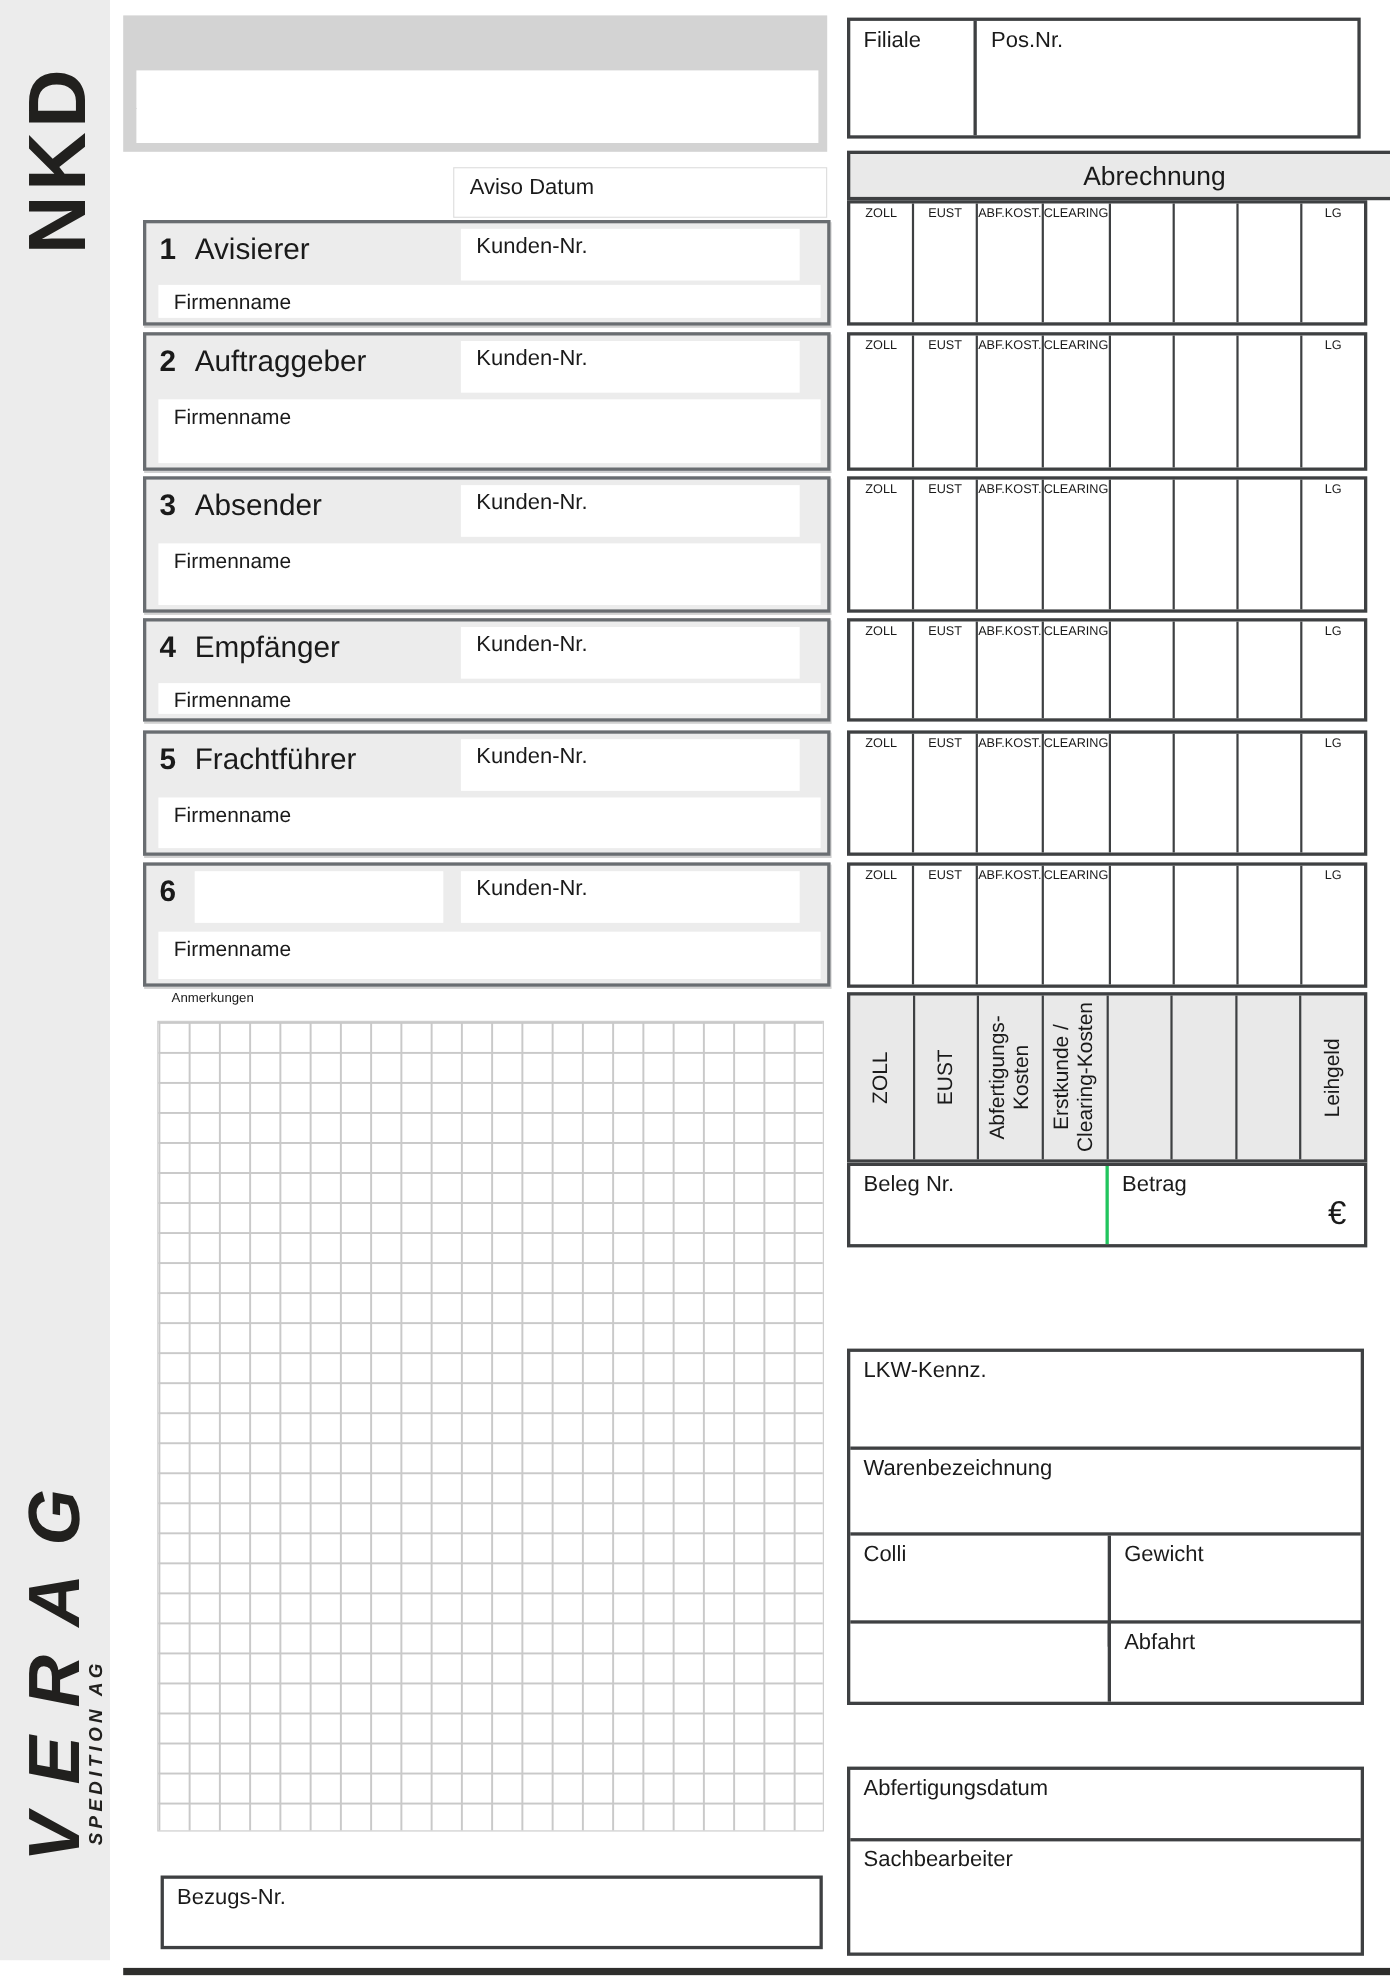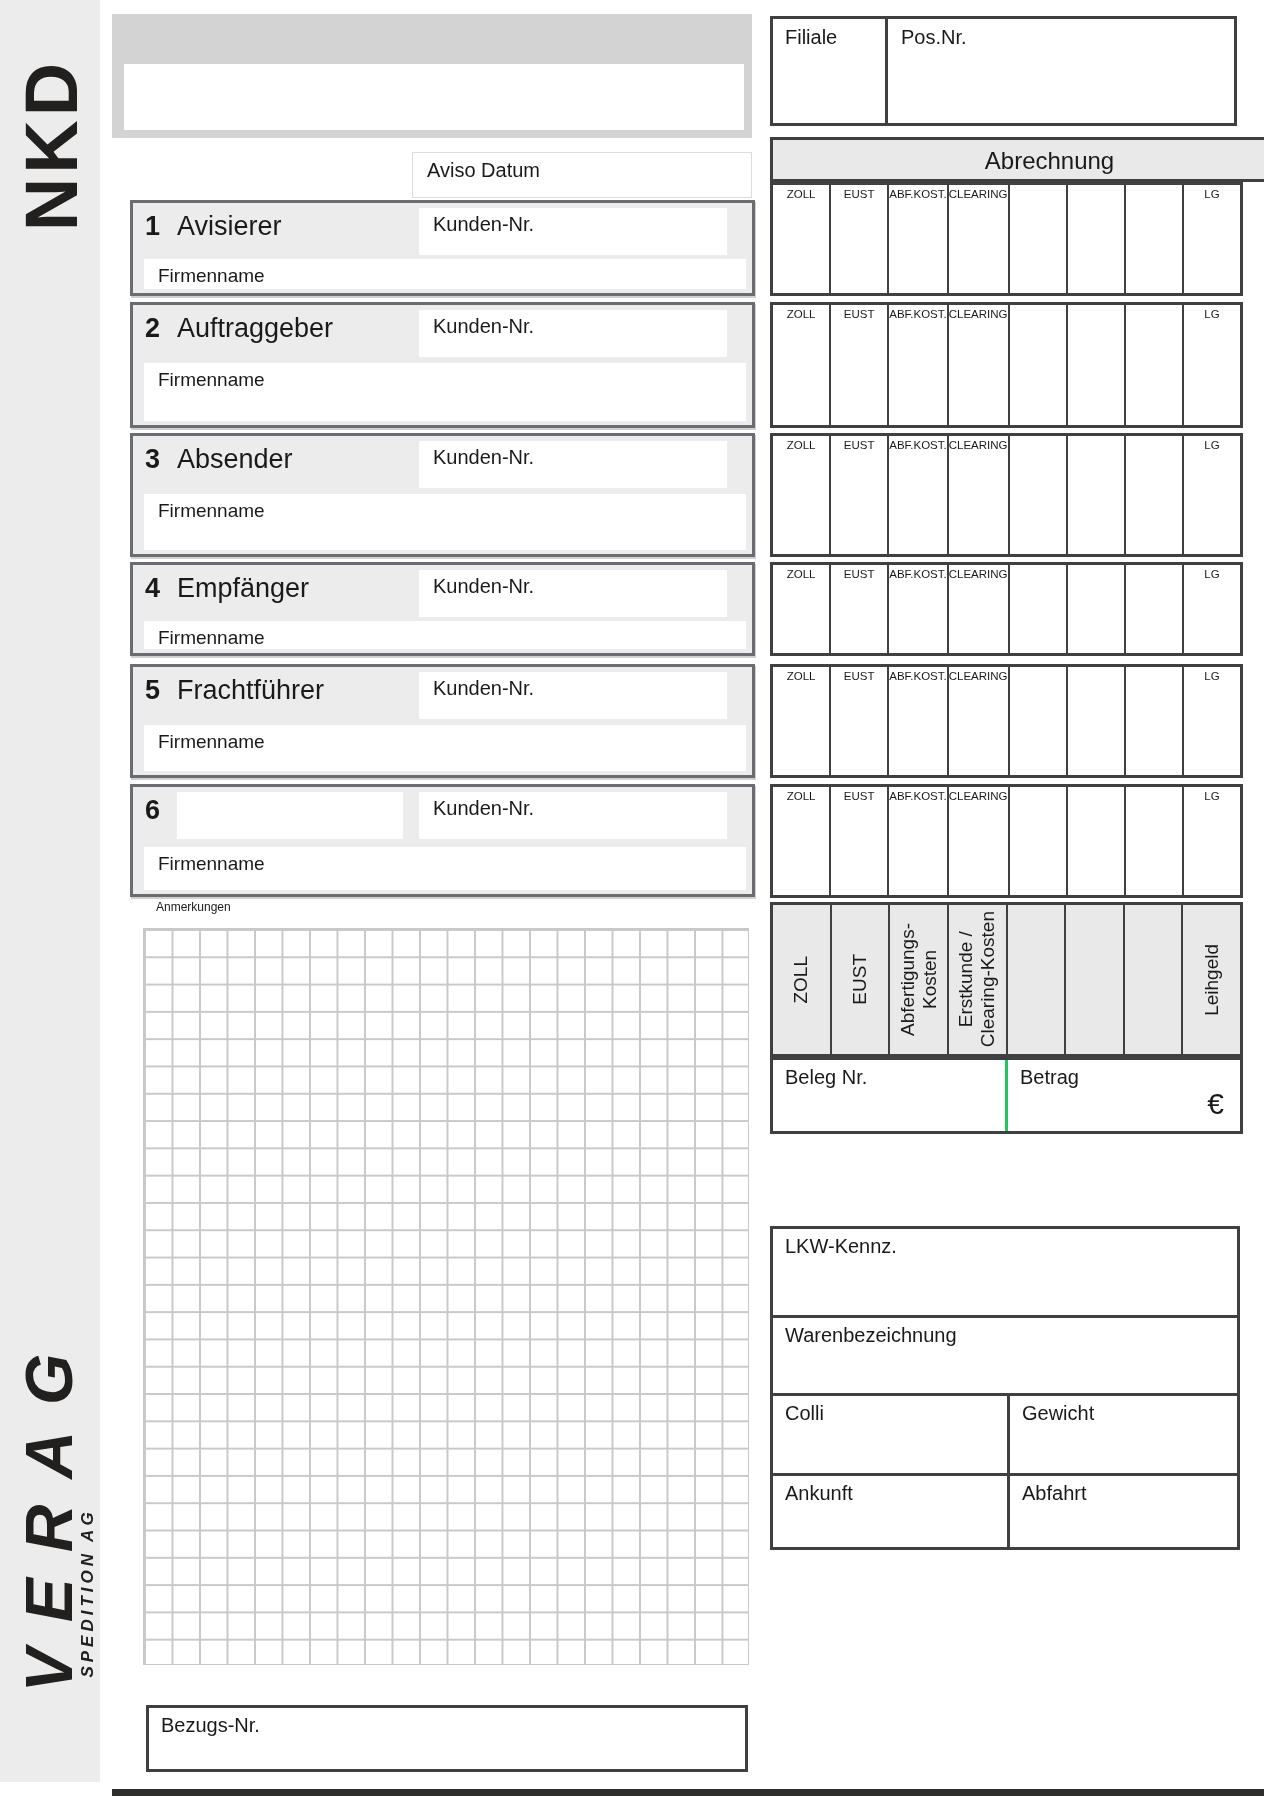--- a/index.html
+++ b/index.html
@@ -384,28 +384,30 @@
     </div>
     <div class="ship-row" style="top:164px;height:104px">
       <div class="ship-half" style="left:0;width:234px">
         <span class="ship-label">Colli</span>
       </div>
       <div class="ship-half" style="left:234px;right:0;width:230px;border-left:3px solid #3e4042">
         <span class="ship-label">Gewicht</span>
       </div>
     </div>
     <div class="ship-row" style="top:244px;height:74px">
-      <div class="ship-half" style="left:0;width:234px">
-        <span class="ship-label">Ankunft</span>
-      </div>
       <div class="ship-half" style="left:234px;width:230px;border-left:3px solid #3e4042">
         <span class="ship-label">Abfahrt</span>
       </div>
     </div>
   </div>
 
+  <div class="abs" id="proc-box">
+    <span class="pl" style="top:6px">Abfertigungsdatum</span>
+    <div id="proc-divider"></div>
+    <span class="pl" style="top:70px">Sachbearbeiter</span>
+  </div>
 
   <div class="abs" id="bezug-box">
     <span>Bezugs-Nr.</span>
   </div>
   <div class="abs" id="bottom-bar"></div>
 
 </div>
 
 </body></html>

